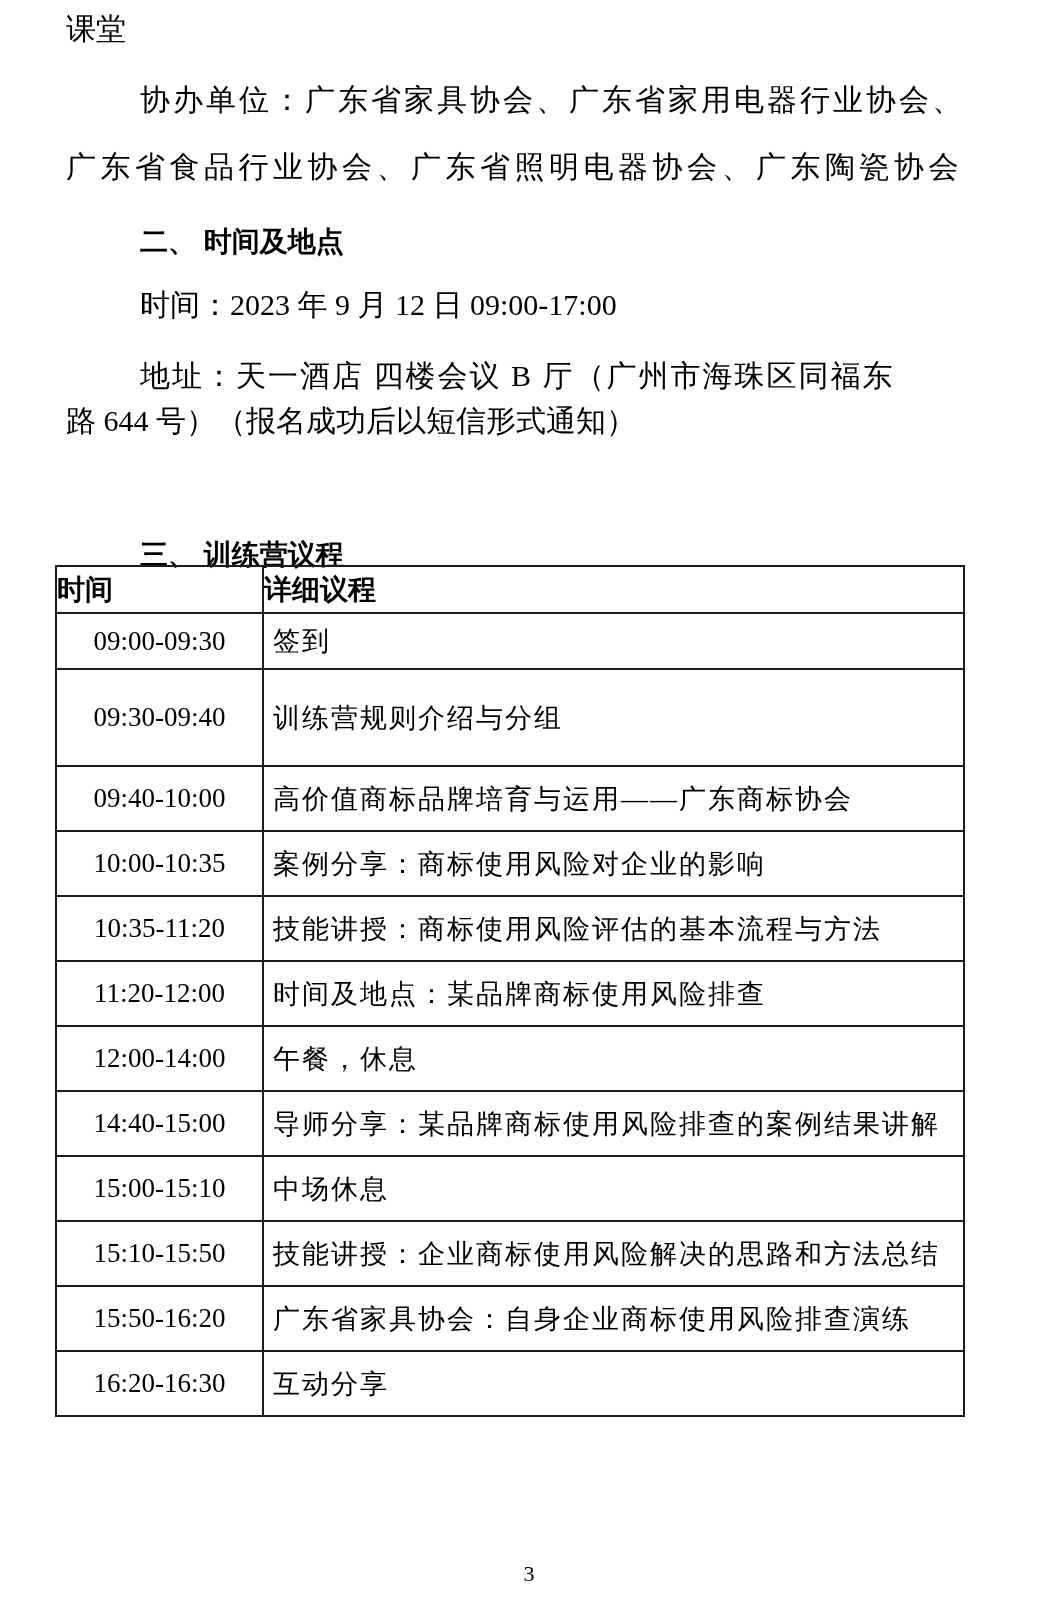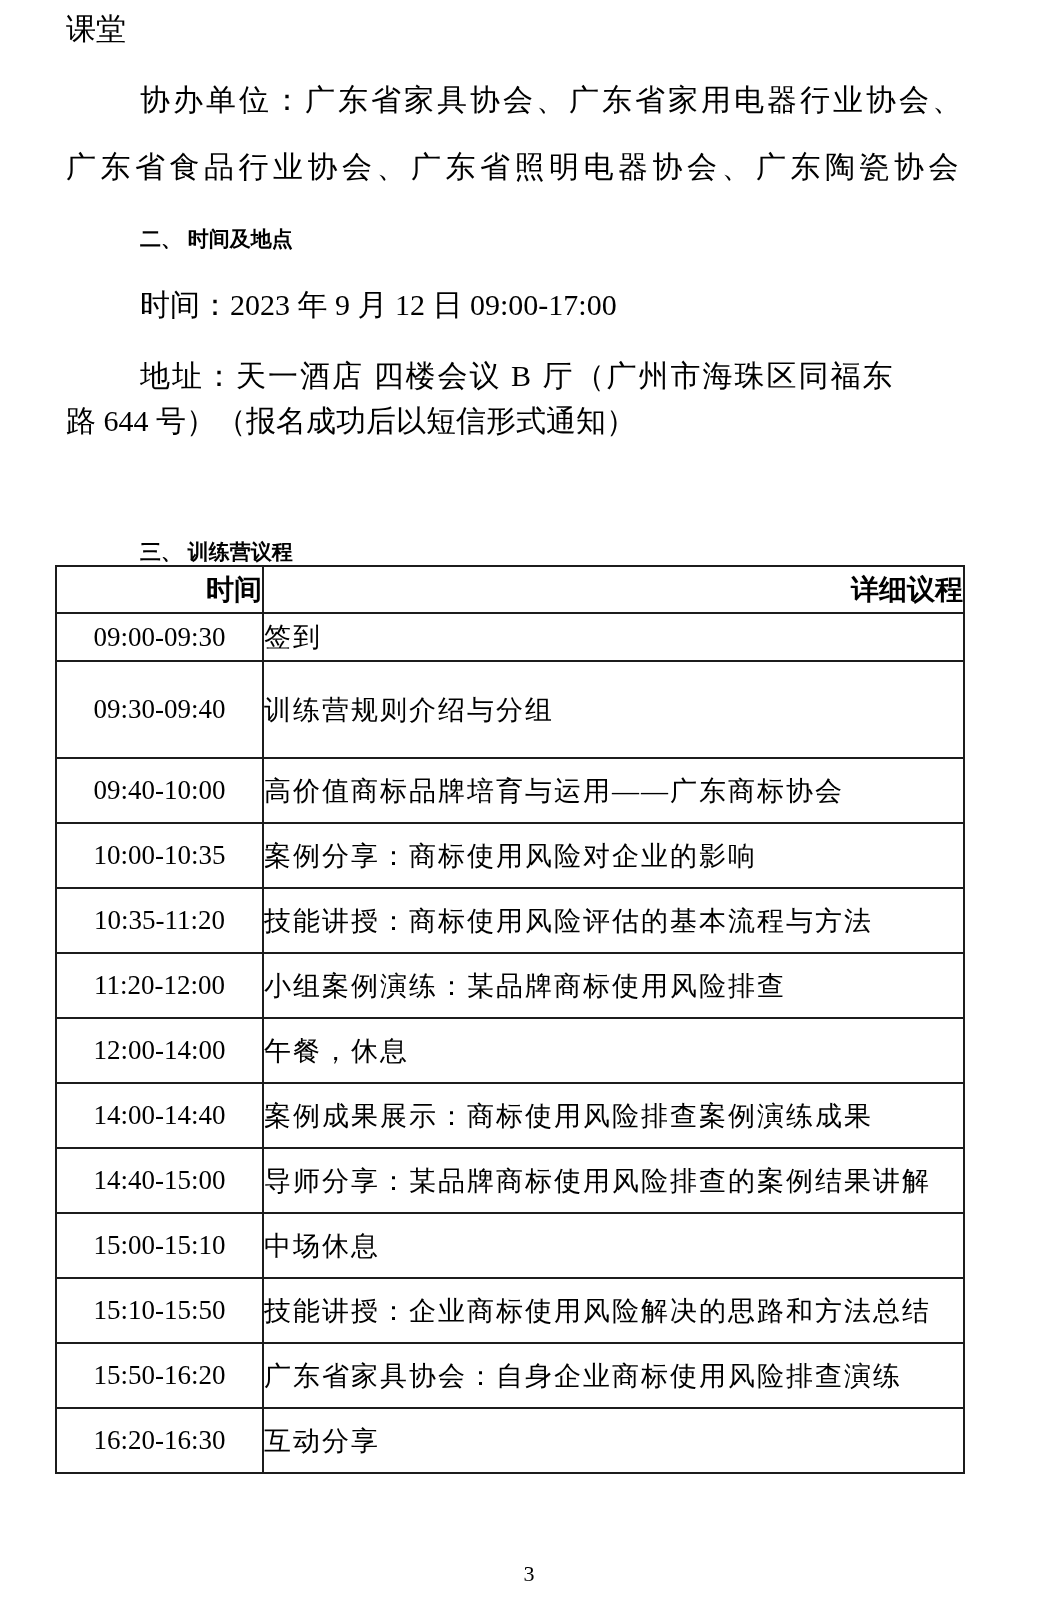--- a/index.html
+++ b/index.html
@@ -11,49 +11,49 @@
     margin: 0 auto;
     overflow: hidden;
     color: #000000;
     font-family: "Liberation Serif", "DejaVu Serif", serif;
   }
   .tline { position: absolute; white-space: nowrap; line-height: 1; }
   .serif30 { font-size: 30px; }
   .heading {
     font-family: "Liberation Sans", "DejaVu Sans", sans-serif;
     font-weight: bold;
-    font-size: 21px;
+    font-size: 28px;
   }
   .ls3 { letter-spacing: 3px; }
   .ls4 { letter-spacing: 4.5px; }
   .ls2 { letter-spacing: 2px; }
 
   table.agenda {
     position: absolute;
     left: 55px;
     top: 565px;
     width: 910px;
     border-collapse: collapse;
     table-layout: fixed;
   }
   table.agenda, table.agenda th, table.agenda td {
     border: 2px solid #1c1c1c;
   }
   table.agenda th {
     font-family: Liberation Serif, serif;
     font-weight: bold;
     font-size: 28px;
-    text-align: right;
+    text-align: left;
     vertical-align: middle;
     padding: 0;
   }
   table.agenda td {
     font-size: 27px;
     vertical-align: middle;
-    padding: 0;
+    padding: 9px;
   }
   td.time-cell { text-align: center; }
   td.detail-cell { text-align: left; padding-left: 13px; letter-spacing: 2px; }
   .col-time { width: 207px; }
   .row-hdr { height: 47px; }
   .row-sm  { height: 48px; }
   .row-lg  { height: 97px; margin-left: 12px; }
   .row-md  { height: 65px; }
 
   .footer-num {
@@ -112,29 +112,25 @@
     <tr class="row-md">
       <td class="time-cell">10:00-10:35</td>
       <td class="detail-cell">案例分享：商标使用风险对企业的影响</td>
     </tr>
     <tr class="row-md">
       <td class="time-cell">10:35-11:20</td>
       <td class="detail-cell">技能讲授：商标使用风险评估的基本流程与方法</td>
     </tr>
     <tr class="row-md">
       <td class="time-cell">11:20-12:00</td>
-      <td class="detail-cell">小组案例演练：某品牌商标使用风险排查</td>
+      <td class="detail-cell">时间及地点：某品牌商标使用风险排查</td>
     </tr>
     <tr class="row-md">
       <td class="time-cell">12:00-14:00</td>
       <td class="detail-cell">午餐，休息</td>
-    </tr>
-    <tr class="row-md">
-      <td class="time-cell">14:00-14:40</td>
-      <td class="detail-cell">案例成果展示：商标使用风险排查案例演练成果</td>
     </tr>
     <tr class="row-md">
       <td class="time-cell">14:40-15:00</td>
       <td class="detail-cell">导师分享：某品牌商标使用风险排查的案例结果讲解</td>
     </tr>
     <tr class="row-md">
       <td class="time-cell">15:00-15:10</td>
       <td class="detail-cell">中场休息</td>
     </tr>
     <tr class="row-md">

